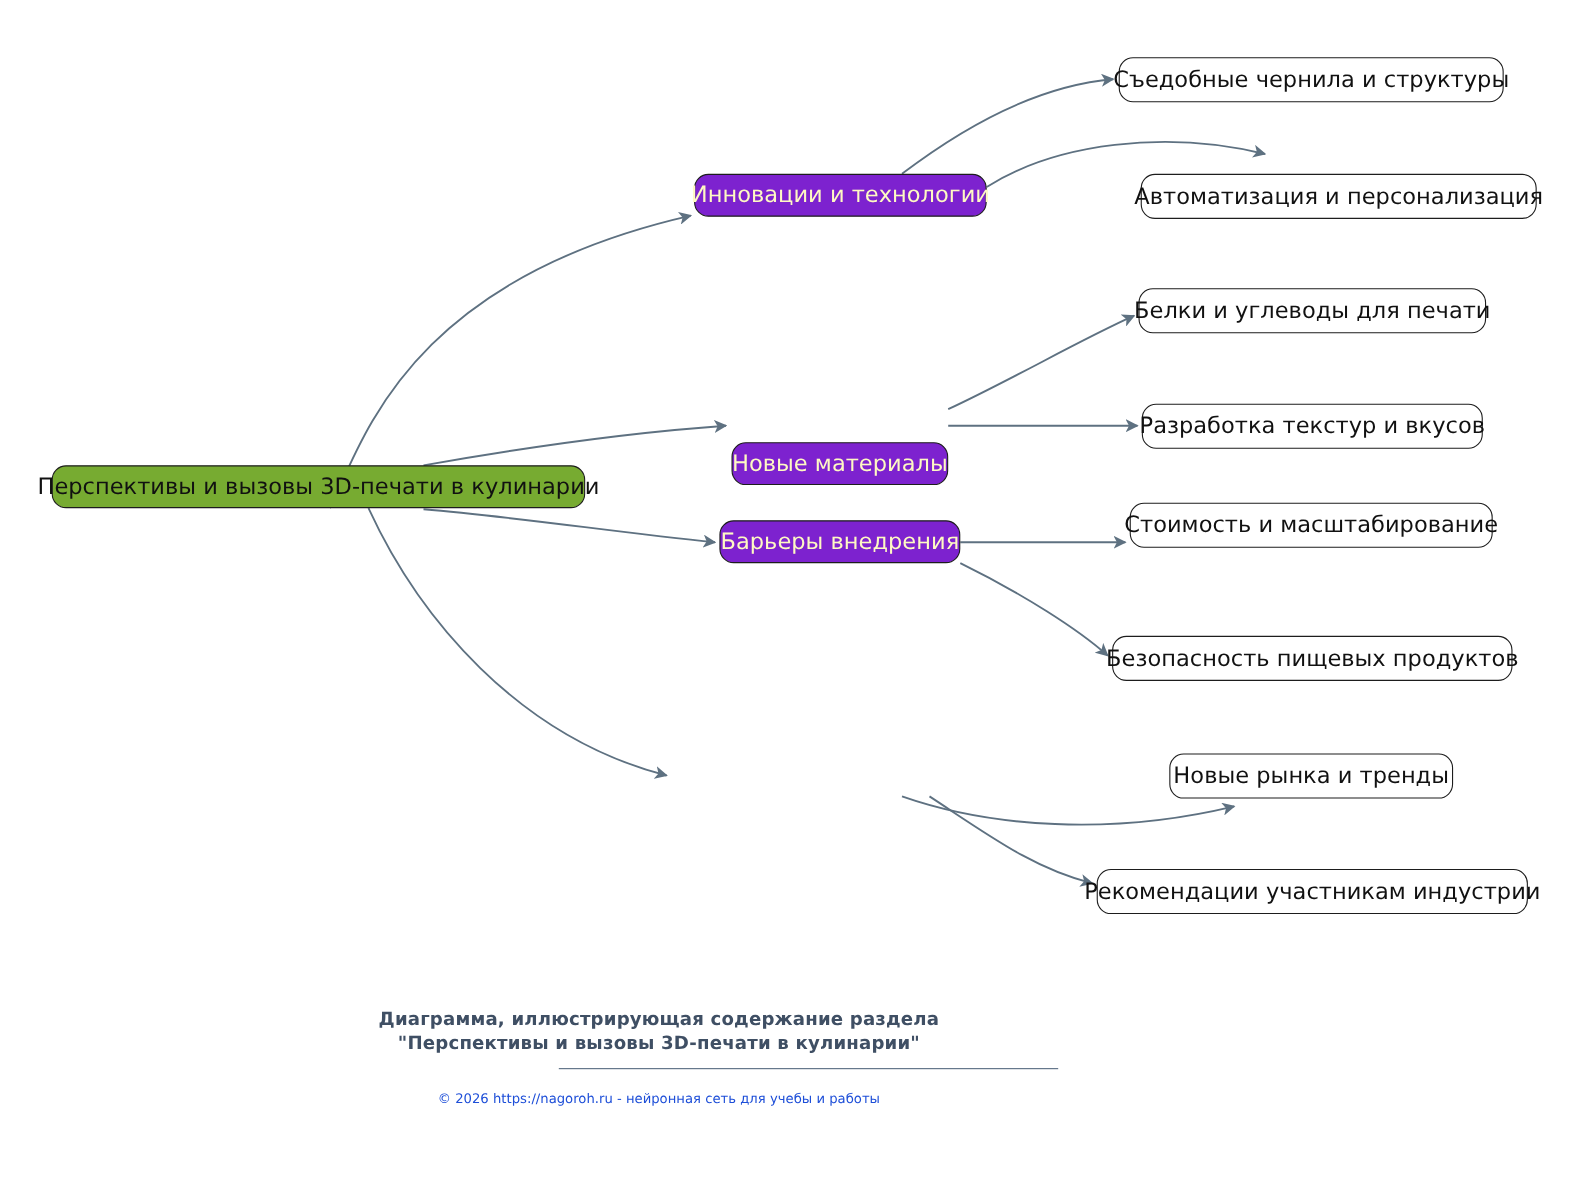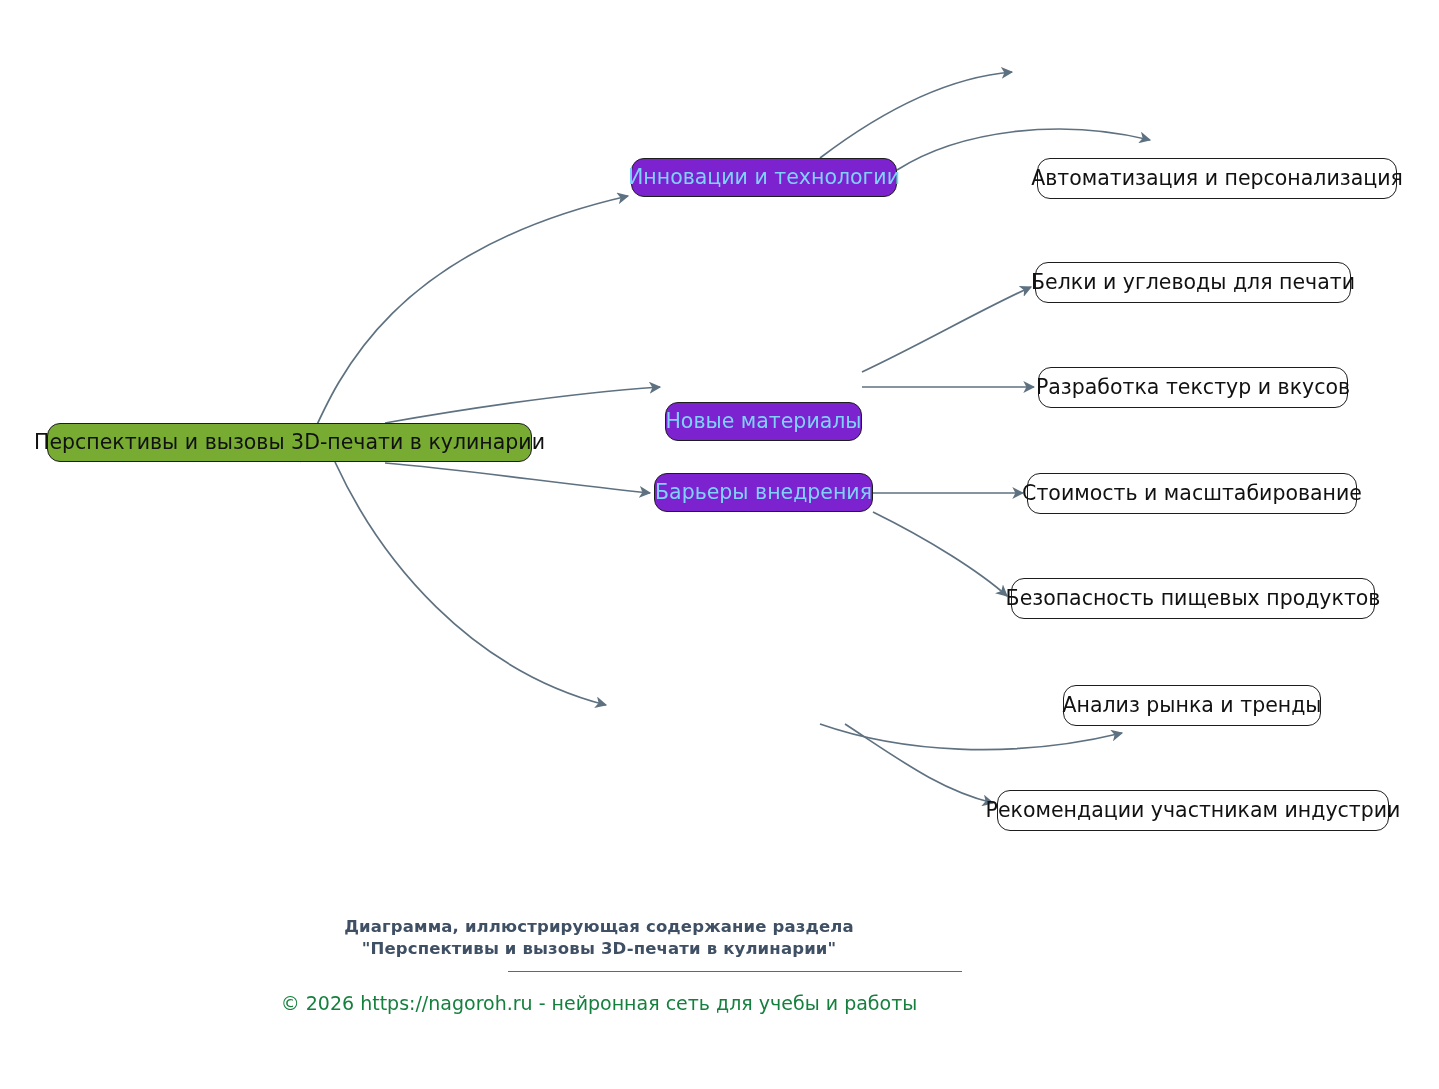--- a/index.html
+++ b/index.html
@@ -41,21 +41,21 @@
     border-radius: 13px;
     color: #111111;
     font-size: 20.5px;
     padding: 0 14px;
     justify-content: center;
   }
   .node-branch {
     background: #7d22cf;
     border: 1.6px solid #1d1d1d;
     border-radius: 13px;
-    color: #7dd3fc;
+    color: #fef9c3;
     font-size: 20.5px;
     padding: 12px 14px;
   }
   .node-leaf {
     background: #ffffff;
     border: 1.7px solid #1d1d1d;
     border-radius: 13px;
     color: #111111;
     font-size: 20.5px;
     padding: 0 14px;
@@ -77,22 +77,22 @@
   .footer-rule {
     position: absolute;
     left: 508px;
     top: 971px;
     width: 454px;
     height: 0;
     border-top: 1.4px solid #566a80;
   }
   .footer-credit {
     top: 992px;
-    font-size: 19px;
-    color: #15803d;
+    font-size: 12px;
+    color: #1d4ed8;
   }
 </style>
 </head>
 <body>
 
 <div id="canvas">
 
   <svg id="edges" viewBox="0 0 1439 1089" xmlns="http://www.w3.org/2000/svg">
     <defs>
       <marker id="arrow" viewBox="0 0 10 10" refX="9" refY="5" markerWidth="7" markerHeight="7" orient="auto-start-reverse">
@@ -115,46 +115,49 @@
       </g>
   </svg>
 
   <div class="node node-root" style="left: 47px; top: 423px; width: 485px; height: 39px;">
     <span>Перспективы и вызовы 3D-печати в кулинарии</span>
   </div>
 
   <div class="node node-branch" style="left: 631px; top: 158px; width: 266px; height: 39px;">
     <span>Инновации и технологии</span>
   </div>
+  <div class="node node-leaf" style="left: 1017px; top: 52px; width: 350px; height: 41px;">
+    <span>Съедобные чернила и структуры</span>
+  </div>
   <div class="node node-leaf" style="left: 1013px; top: 158px; width: 360px; height: 41px; margin-left: 24px;">
     <span>Автоматизация и персонализация</span>
   </div>
 
   <div class="node node-branch" style="left: 665px; top: 367px; width: 197px; height: 39px; margin-top: 35px;">
     <span>Новые материалы</span>
   </div>
   <div class="node node-leaf" style="left: 1035px; top: 262px; width: 316px; height: 41px;">
     <span>Белки и углеводы для печати</span>
   </div>
   <div class="node node-leaf" style="left: 1038px; top: 367px; width: 310px; height: 41px;">
     <span>Разработка текстур и вкусов</span>
   </div>
 
   <div class="node node-branch" style="left: 654px; top: 473px; width: 219px; height: 39px;">
     <span>Барьеры внедрения</span>
   </div>
-  <div class="node node-leaf" style="left: 1027px; top: 473px; width: 330px; height: 41px;">
+  <div class="node node-leaf" style="left: 1027px; top: 457px; width: 330px; height: 41px;">
     <span>Стоимость и масштабирование</span>
   </div>
   <div class="node node-leaf" style="left: 1011px; top: 578px; width: 364px; height: 41px;">
     <span>Безопасность пищевых продуктов</span>
   </div>
 
   <div class="node node-leaf" style="left: 1063px; top: 685px; width: 258px; height: 41px;">
-    <span>Анализ рынка и тренды</span>
+    <span>Новые рынка и тренды</span>
   </div>
   <div class="node node-leaf" style="left: 997px; top: 790px; width: 392px; height: 41px;">
     <span>Рекомендации участникам индустрии</span>
   </div>
 
   <div class="footer footer-title">
     <div>Диаграмма, иллюстрирующая содержание раздела</div>
     <div>"Перспективы и вызовы 3D-печати в кулинарии"</div>
   </div>
   <div class="footer-rule"></div>

